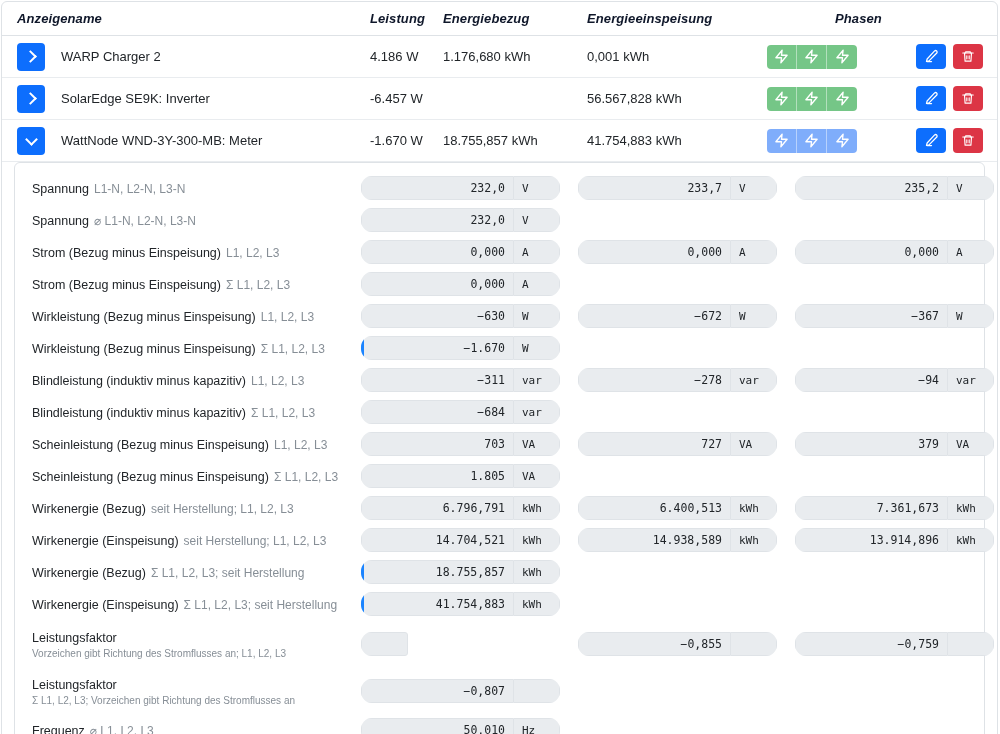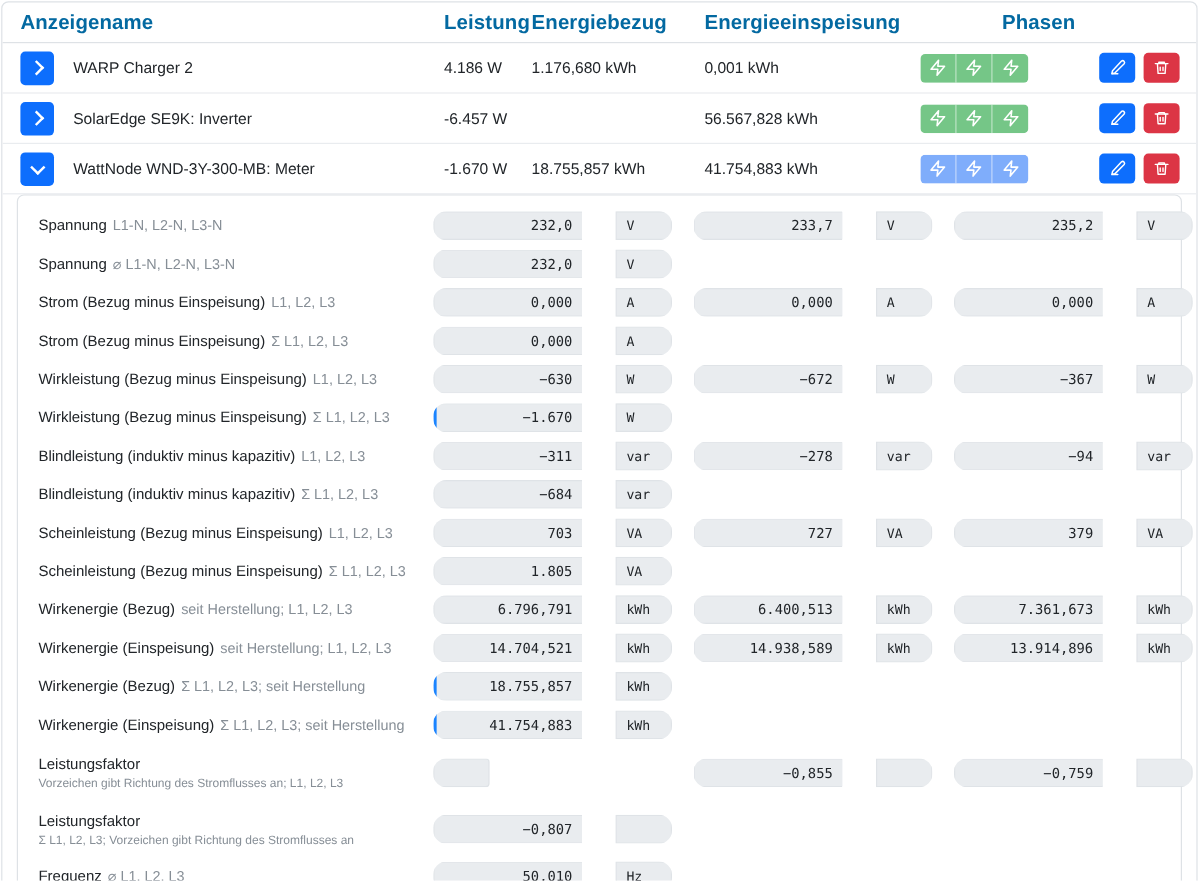--- a/index.html
+++ b/index.html
@@ -29,25 +29,26 @@
 
   
   .thead {
     display: flex;
     align-items: center;
     height: 34px;
     border-bottom: 1px solid #dee2e6;
     padding: 0 0 0 0;
   }
   .th {
-    font-size: 17px;
+    font-size: 13px;
     font-weight: bold;
-    color: #0369a1;
+    color: #0f172a;
     letter-spacing: 0.1px;
     white-space: nowrap;
+    font-style: italic;
   }
   .th-name   { width: 368px; padding-left: 15px; }
   .th-power  { width: 73px; }
   .th-import { width: 144px; }
   .th-export { width: 204px; }
   .th-phases { width: 100px; padding-left: 44px; }
 
   
   .drow {
     display: flex;
@@ -170,21 +171,20 @@
     width: 217px;
     flex: 0 0 217px;
     display: flex;
     align-items: center;
   }
   .vgroup {
     display: flex;
     height: 24px;
     border-radius: 11px;
     overflow: hidden;
-    gap: 28px;
   }
   .vgroup.w-a { width: 199px; }
   .vgroup.w-b { width: 199px; }
   .vgroup.w-c { width: 199px; }
 
   .vinput {
     flex: 1 1 auto;
     background: #e9ecef;
     border: 1px solid #dfe3e7;
     border-right: none;

